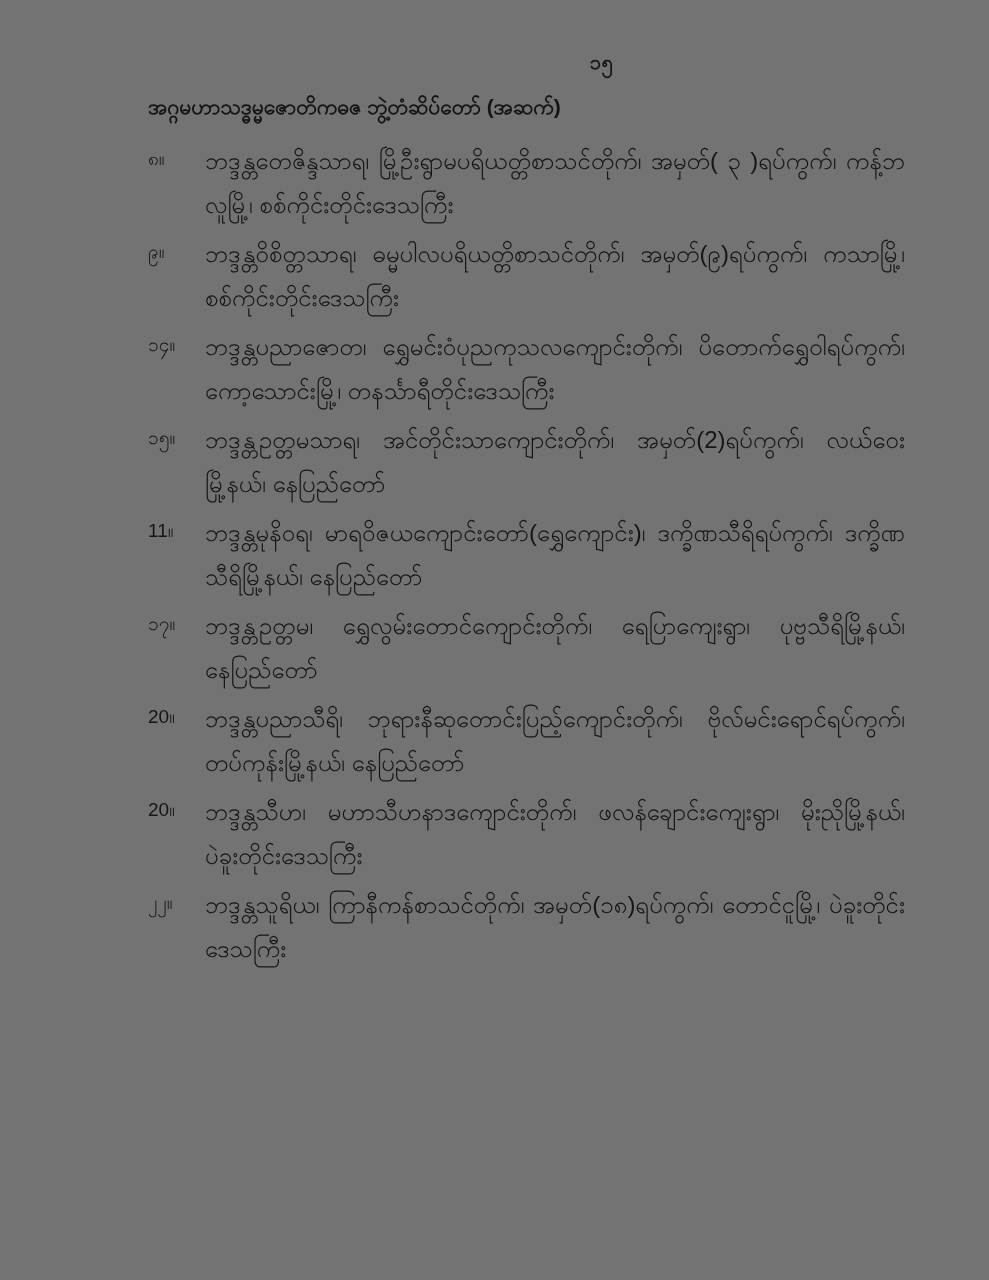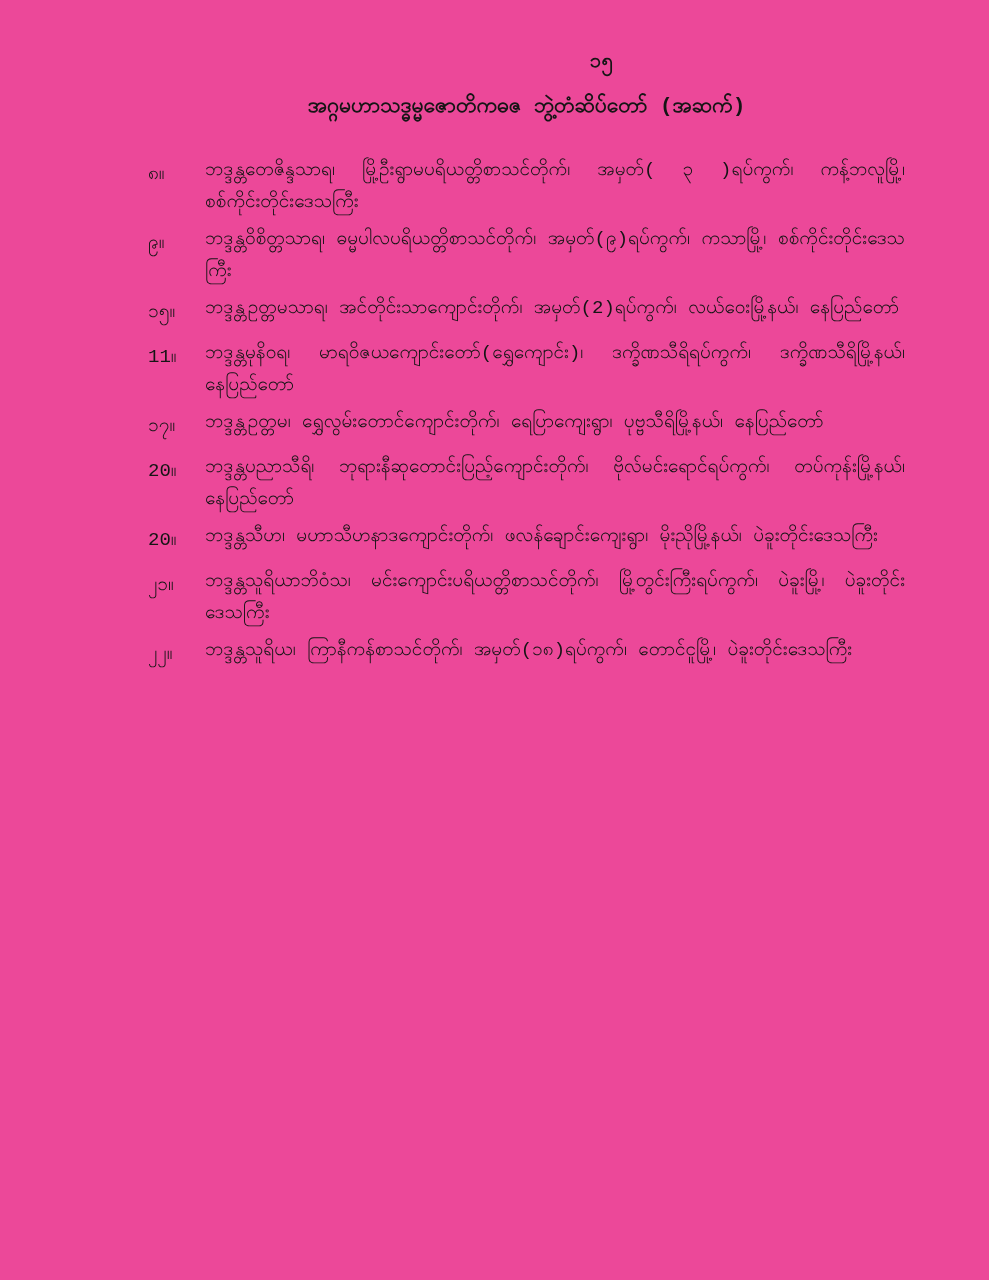--- a/index.html
+++ b/index.html
@@ -4,61 +4,61 @@
 <style>
   html, body {
     margin: 0;
     padding: 0;
     background: #ffffff;
   }
   .page {
     position: relative;
     width: 989px;
     height: 1280px;
-    background: #ec4899;
+    background: #737373;
     color: #151515;
-    font-family: Liberation Mono, monospace;
+    font-family: Liberation Sans, sans-serif;
     box-sizing: border-box;
     padding: 48px 84px 32px 148px;
     overflow: hidden;
   }
   .page-number {
     text-align: center;
     text-indent: 150px;
     font-size: 20px;
     font-weight: 700;
     line-height: 28px;
     margin-bottom: 14px;
     letter-spacing: 0.5px;
   }
   .doc-title {
-    text-align: center;
+    text-align: left;
     font-size: 21px;
     font-weight: 700;
     line-height: 34px;
-    margin-bottom: 30px;
+    margin-bottom: 15px;
   }
   .doc-list {
     width: 100%;
   }
   .row {
     display: flex;
     align-items: flex-start;
     margin-bottom: 5px;
   }
   .num {
     flex: 0 0 57px;
     font-size: 19px;
     line-height: 40px;
     white-space: nowrap;
   }
   .txt {
     flex: 1 1 auto;
-    font-size: 19px;
-    line-height: 32px;
+    font-size: 24px;
+    line-height: 44px;
     text-align: justify;
     text-justify: inter-word;
   }
 </style>
 </head>
 <body>
 
 <div class="page">
   <div class="page-number">၁၅</div>
 
@@ -73,20 +73,24 @@
 
       <div class="row">
         <span class="num">၉။</span>
         <span class="txt">ဘဒ္ဒန္တဝိစိတ္တသာရ၊ ဓမ္မပါလပရိယတ္တိစာသင်တိုက်၊ အမှတ်(၉)ရပ်ကွက်၊ ကသာမြို့၊ စစ်ကိုင်းတိုင်းဒေသကြီး</span>
       </div>
 
 
 
 
 
+      <div class="row">
+        <span class="num">၁၄။</span>
+        <span class="txt">ဘဒ္ဒန္တပညာဇောတ၊ ရွှေမင်းဝံပုညကုသလကျောင်းတိုက်၊ ပိတောက်ရွှေဝါရပ်ကွက်၊ ကော့သောင်းမြို့၊ တနင်္သာရီတိုင်းဒေသကြီး</span>
+      </div>
 
       <div class="row">
         <span class="num">၁၅။</span>
         <span class="txt">ဘဒ္ဒန္တဥတ္တမသာရ၊ အင်တိုင်းသာကျောင်းတိုက်၊ အမှတ်(2)ရပ်ကွက်၊ လယ်ဝေးမြို့နယ်၊ နေပြည်တော်</span>
       </div>
 
       <div class="row">
         <span class="num">11။</span>
         <span class="txt">ဘဒ္ဒန္တမုနိဝရ၊ မာရဝိဇယကျောင်းတော်(ရွှေကျောင်း)၊ ဒက္ခိဏသီရိရပ်ကွက်၊ ဒက္ခိဏသီရိမြို့နယ်၊ နေပြည်တော်</span>
       </div>
@@ -100,23 +104,19 @@
         <span class="num">20။</span>
         <span class="txt">ဘဒ္ဒန္တပညာသီရိ၊ ဘုရားနီဆုတောင်းပြည့်ကျောင်းတိုက်၊ ဗိုလ်မင်းရောင်ရပ်ကွက်၊ တပ်ကုန်းမြို့နယ်၊ နေပြည်တော်</span>
       </div>
 
 
       <div class="row">
         <span class="num">20။</span>
         <span class="txt">ဘဒ္ဒန္တသီဟ၊ မဟာသီဟနာဒကျောင်းတိုက်၊ ဖလန်ချောင်းကျေးရွာ၊ မိုးညိုမြို့နယ်၊ ပဲခူးတိုင်းဒေသကြီး</span>
       </div>
 
-      <div class="row">
-        <span class="num">၂၁။</span>
-        <span class="txt">ဘဒ္ဒန္တသူရိယာဘိဝံသ၊ မင်းကျောင်းပရိယတ္တိစာသင်တိုက်၊ မြို့တွင်းကြီးရပ်ကွက်၊ ပဲခူးမြို့၊ ပဲခူးတိုင်းဒေသကြီး</span>
-      </div>
 
       <div class="row">
         <span class="num">၂၂။</span>
         <span class="txt">ဘဒ္ဒန္တသူရိယ၊ ကြာနီကန်စာသင်တိုက်၊ အမှတ်(၁၈)ရပ်ကွက်၊ တောင်ငူမြို့၊ ပဲခူးတိုင်းဒေသကြီး</span>
       </div>
     </div>
 </div>
 
 </body></html>

